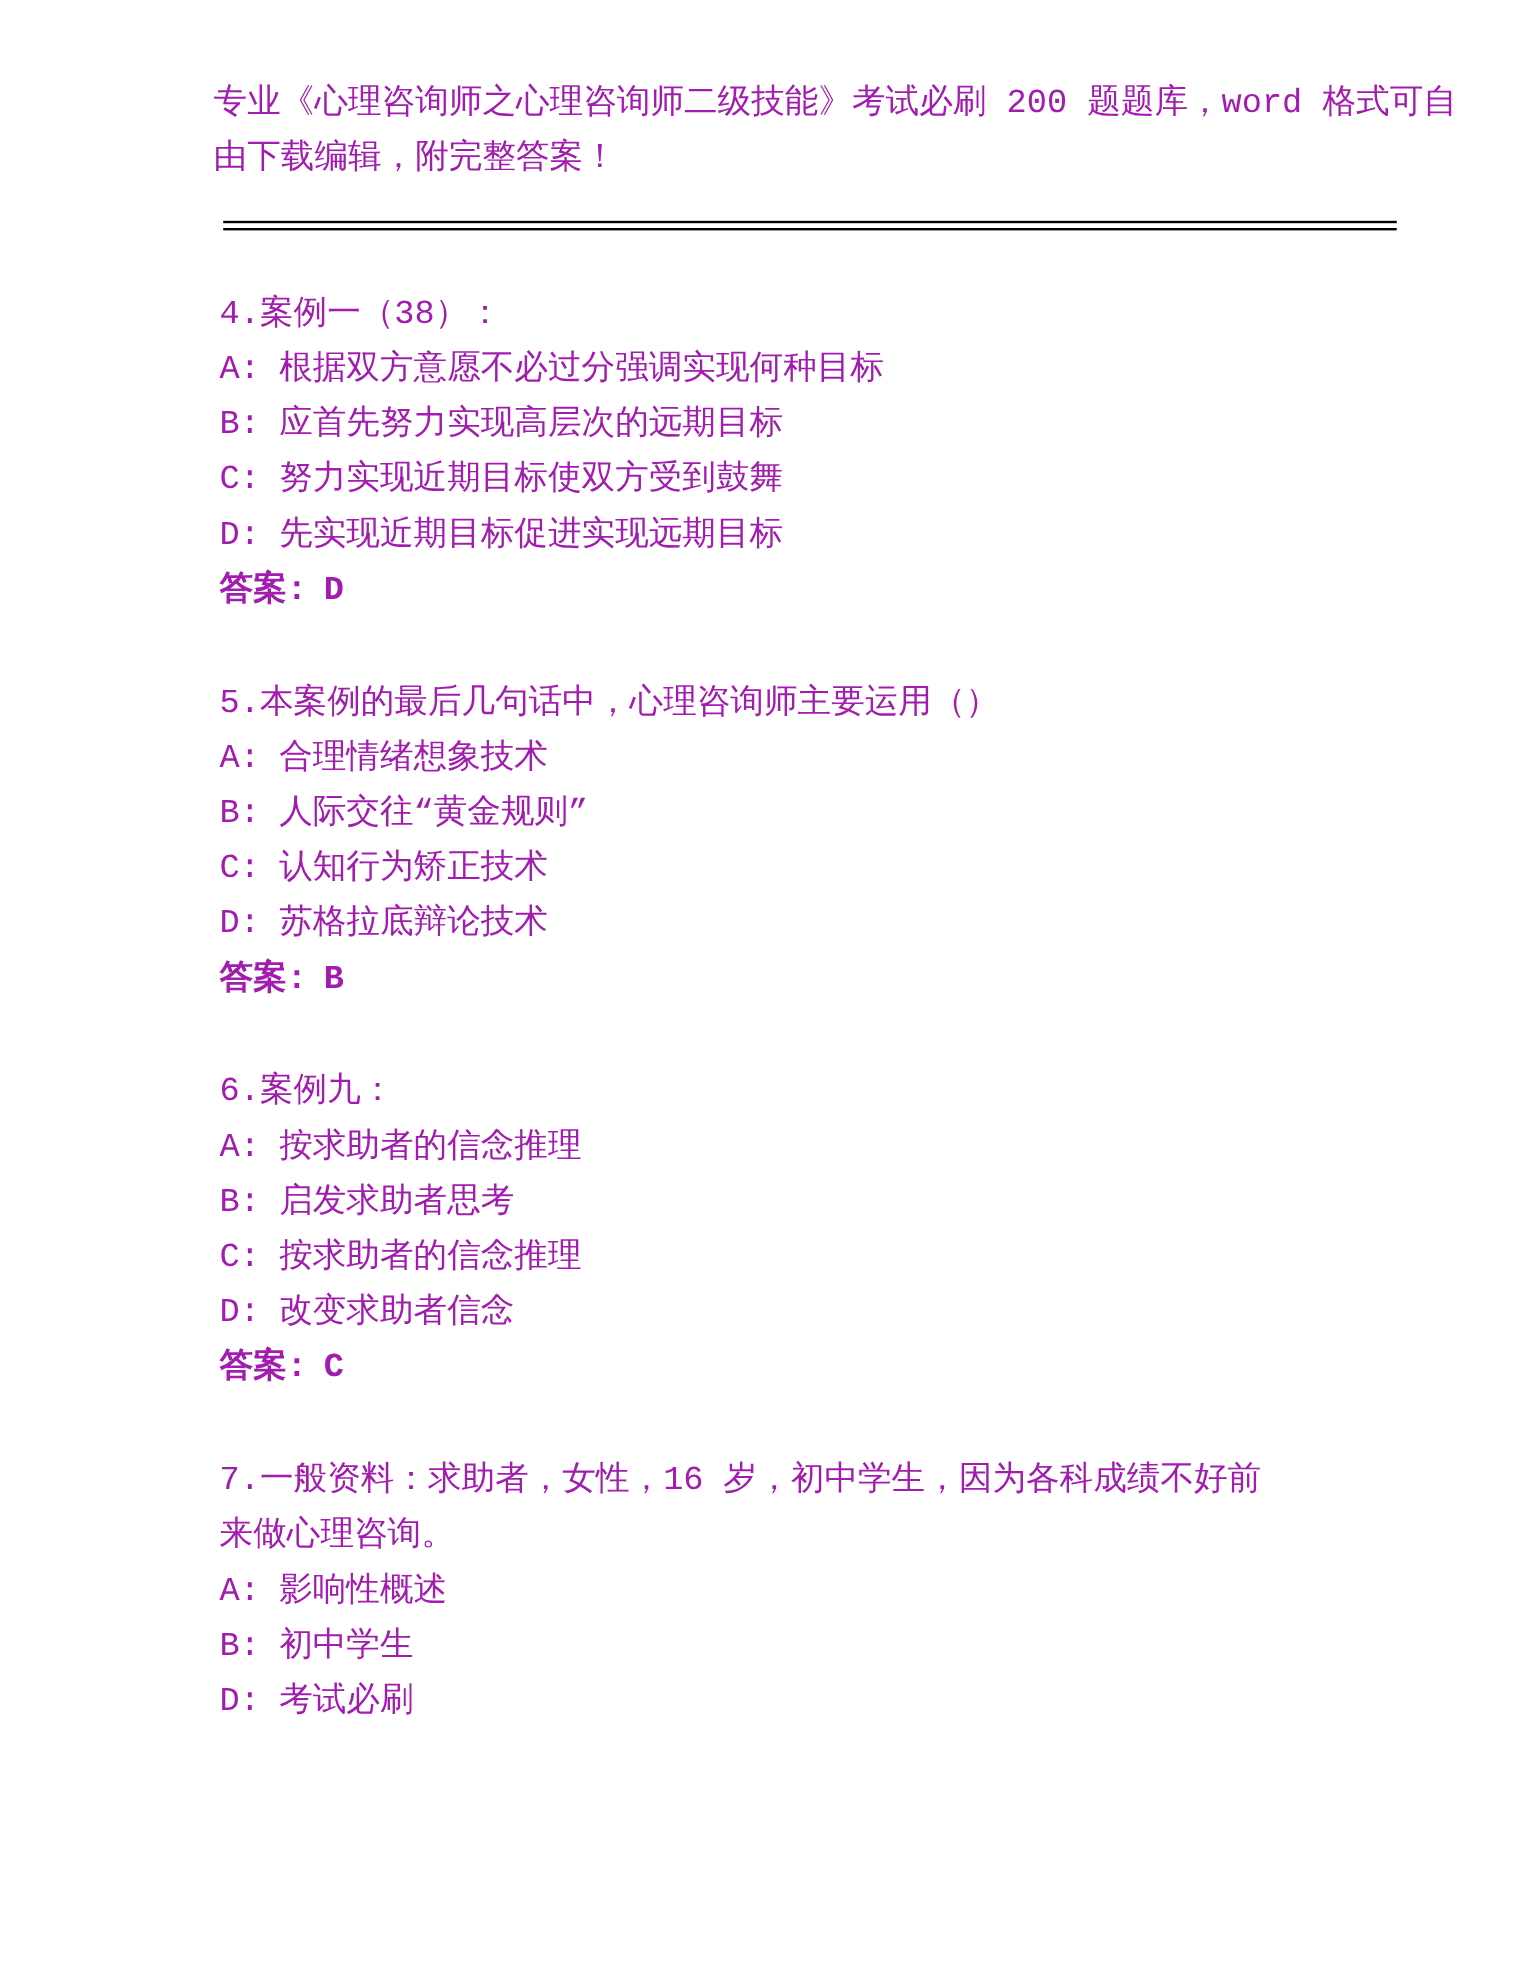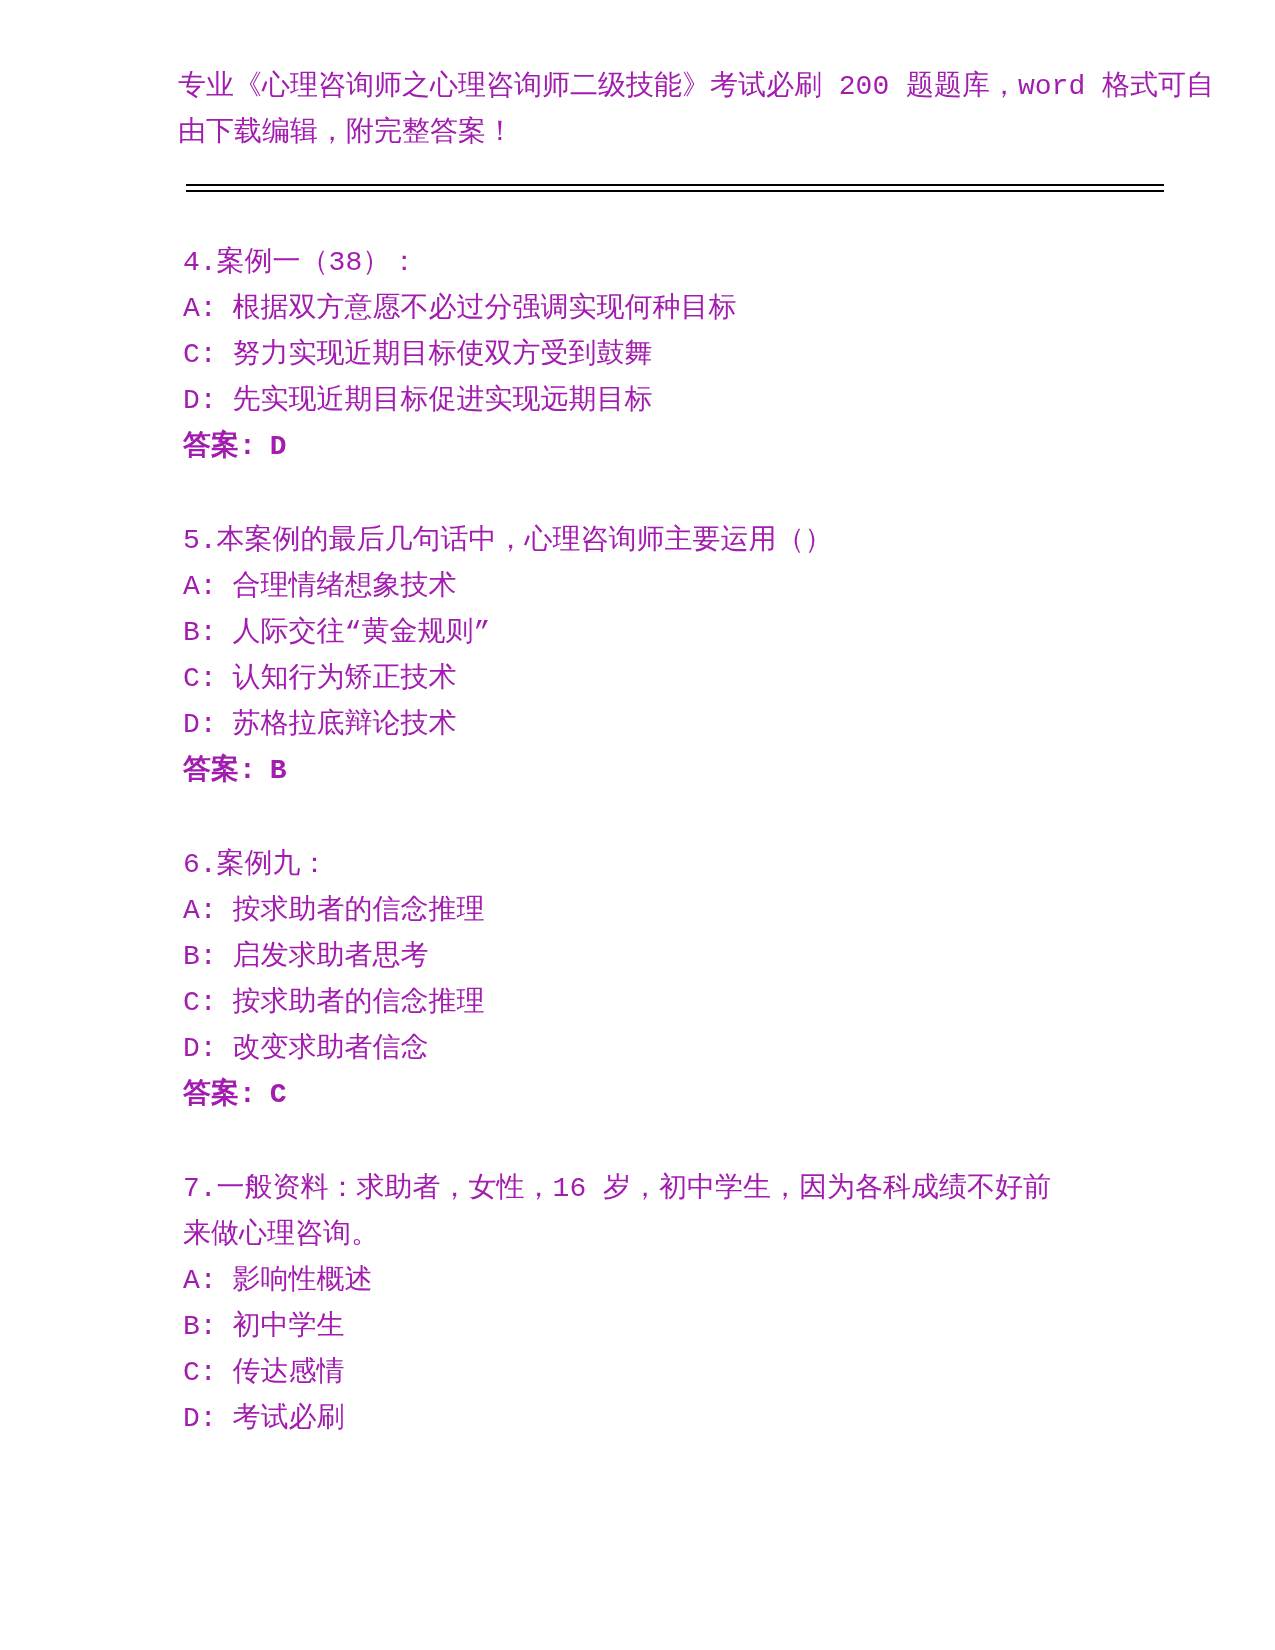--- a/index.html
+++ b/index.html
@@ -58,20 +58,21 @@
     <div class="line">由下载编辑，附完整答案！</div>
   </div>
 
   <div class="header-rule"></div>
 
   <div class="question-list">
 
     <div class="question">
       <div class="line">4.案例一（38）：</div>
       <div class="line"><span class="opt-label">A:</span><span>根据双方意愿不必过分强调实现何种目标</span></div>
+      <div class="line"><span class="opt-label">B:</span><span>应首先努力实现高层次的远期目标</span></div>
       <div class="line"><span class="opt-label">C:</span><span>努力实现近期目标使双方受到鼓舞</span></div>
       <div class="line"><span class="opt-label">D:</span><span>先实现近期目标促进实现远期目标</span></div>
       <div class="line answer-line"><span>答案:</span><span class="ans-val">D</span></div>
     </div>
 
     <div class="question">
       <div class="line">5.本案例的最后几句话中，心理咨询师主要运用（）</div>
       <div class="line"><span class="opt-label">A:</span><span>合理情绪想象技术</span></div>
       <div class="line"><span class="opt-label">B:</span><span>人际交往“黄金规则”</span></div>
       <div class="line"><span class="opt-label">C:</span><span>认知行为矫正技术</span></div>
@@ -86,18 +87,17 @@
       <div class="line"><span class="opt-label">C:</span><span>按求助者的信念推理</span></div>
       <div class="line"><span class="opt-label">D:</span><span>改变求助者信念</span></div>
       <div class="line answer-line"><span>答案:</span><span class="ans-val">C</span></div>
     </div>
 
     <div class="question">
       <div class="line">7.一般资料：求助者，女性，16 岁，初中学生，因为各科成绩不好前</div>
       <div class="line">来做心理咨询。</div>
       <div class="line"><span class="opt-label">A:</span><span>影响性概述</span></div>
       <div class="line"><span class="opt-label">B:</span><span>初中学生</span></div>
-      <div class="line"><span class="opt-label">C:</span><span>传达感情</span></div>
       <div class="line"><span class="opt-label">D:</span><span>考试必刷</span></div>
     </div>
 
   </div>
 </div>
 
 </body></html>

